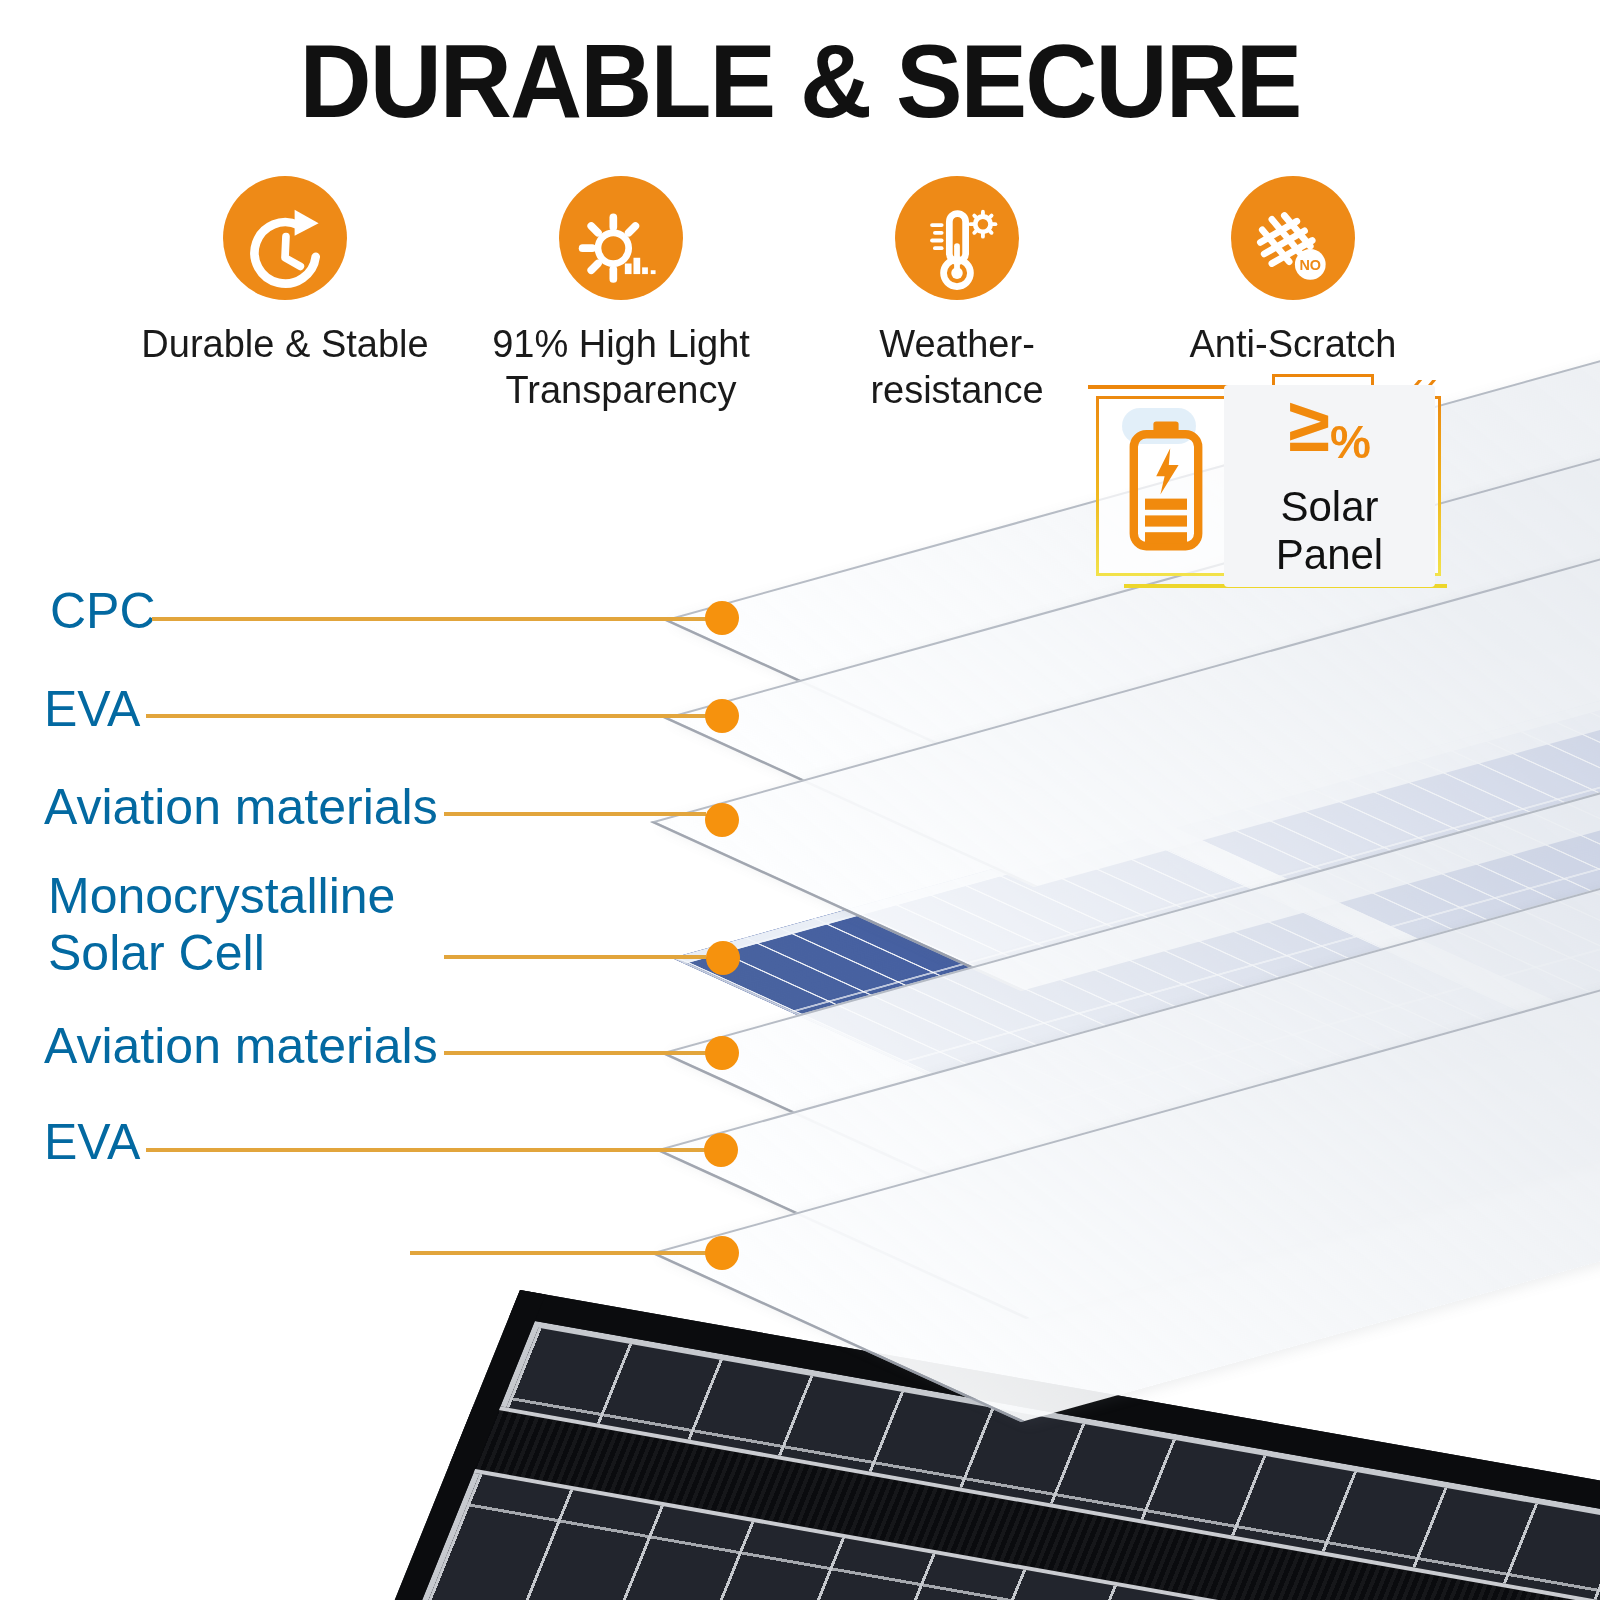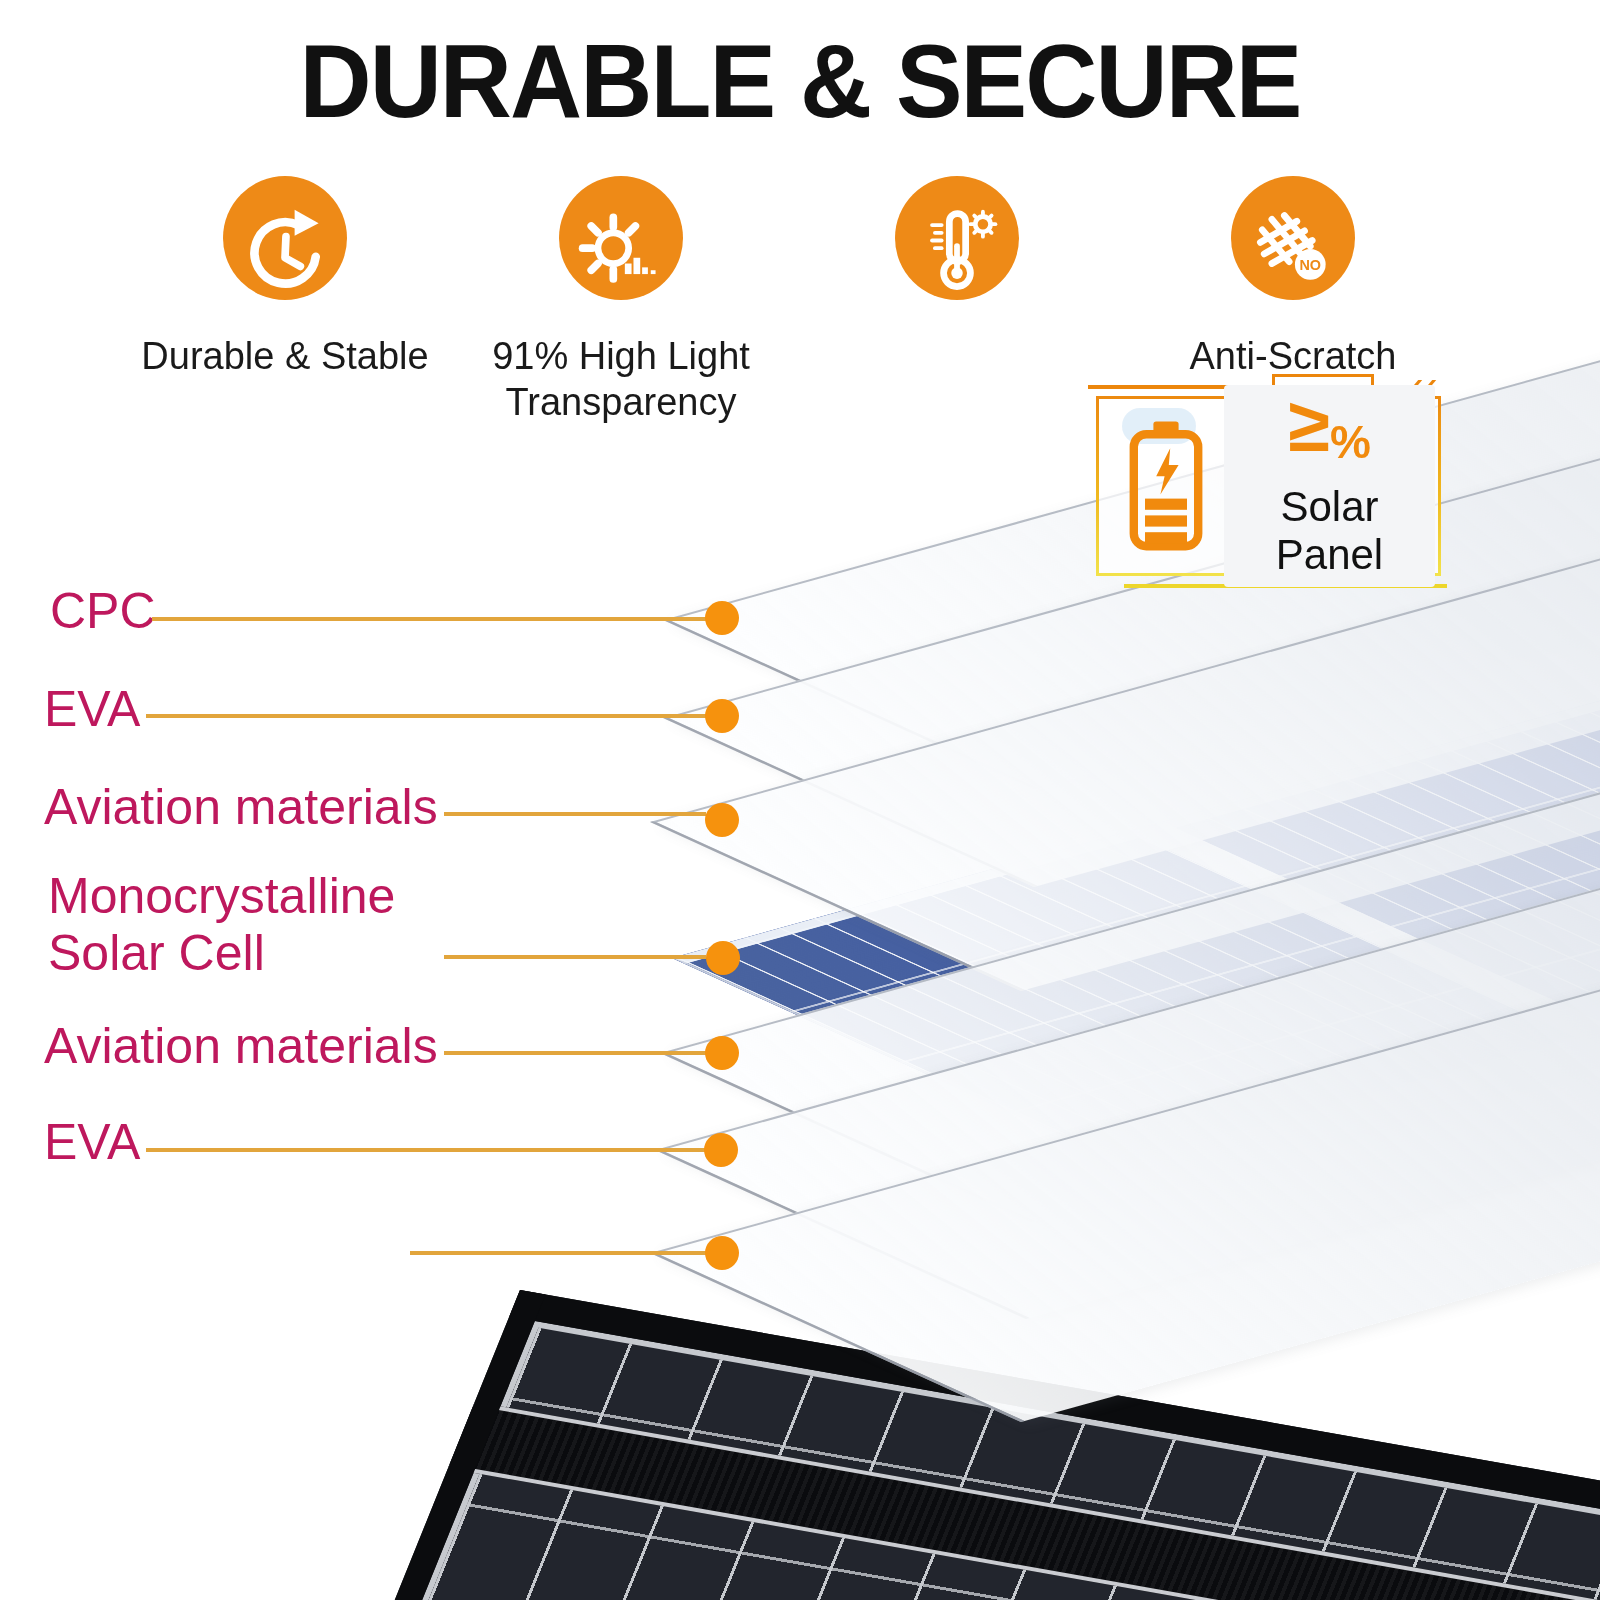--- a/index.html
+++ b/index.html
@@ -15,21 +15,21 @@
   }
   
   .features{position:absolute;left:117px;top:176px;width:1366px;display:flex;}
   .feature{width:336px;display:flex;flex-direction:column;align-items:center;}
   .icon-circle{
     width:124px;height:124px;border-radius:50%;background:#EE8A17;
     display:flex;align-items:flex-end;justify-content:center;flex:0 0 auto;
   }
   .icon-circle svg{width:96px;height:96px;display:block;}
   .feature-label{
-    margin-top:34px;font-size:38px;line-height:1.2;text-align:center;
+    margin-top:22px;font-size:38px;line-height:1.2;text-align:center;
     max-width:300px;color:#1a1a1a;
   }
   
   .sheet{position:absolute;transform-origin:0 0;transform:rotate(-15.5deg) skewX(50deg);}
   .sheet.white{
     width:1700px;height:260px;
     background:linear-gradient(115deg, rgba(253,254,255,0.96) 0%, rgba(236,239,243,0.84) 45%, rgba(219,224,231,0.76) 100%);
     border-top:2px solid rgba(172,178,188,0.85);
     border-left:4px solid rgba(144,150,160,0.8);
     box-shadow:2px 4px 10px rgba(110,116,126,0.12);
@@ -68,21 +68,21 @@
     border:6px solid #c6c9ce;box-sizing:border-box;
   }
   .product .hinge{
     position:absolute;left:0;width:100%;height:62px;background:#0a0b0e;
     border-top:4px solid #caccd1;border-bottom:4px solid #caccd1;
     background-image:repeating-linear-gradient(90deg, rgba(255,255,255,0.05) 0 4px, transparent 4px 9px);
   }
   .product .hinge.h1{top:118px;}
   
   .layer-label{
-    position:absolute;font-size:50px;line-height:1.13;color:#be185d;
+    position:absolute;font-size:50px;line-height:1.13;color:#0369a1;
     white-space:pre-line;z-index:30;
   }
   .leader{position:absolute;height:4px;background:#E2A53C;z-index:30;}
   .dot{position:absolute;width:34px;height:34px;border-radius:50%;background:#F6920D;z-index:31;}
   .lbl-1{left:50px;top:583px;}  .line-1{left:152px;top:617px;width:554px;} .dot-1{left:705px;top:601px;}
   .lbl-2{left:44px;top:681px;}  .line-2{left:146px;top:714px;width:560px;} .dot-2{left:705px;top:699px;}
   .lbl-3{left:44px;top:779px;}  .line-3{left:444px;top:812px;width:262px;} .dot-3{left:705px;top:803px;}
   .lbl-4{left:48px;top:868px;}  .line-4{left:444px;top:955px;width:262px;} .dot-4{left:706px;top:941px;}
   .lbl-5{left:44px;top:1018px;} .line-5{left:444px;top:1051px;width:262px;} .dot-5{left:705px;top:1036px;}
   .lbl-6{left:44px;top:1114px;} .line-6{left:146px;top:1148px;width:560px;} .dot-6{left:704px;top:1133px;}
@@ -164,20 +164,21 @@
               <line x1="77" y1="30" x2="77" y2="34"></line>
             <line x1="64" y1="21" x2="68" y2="21"></line>
               <line x1="86" y1="21" x2="90" y2="21"></line>
             <line x1="68" y1="12" x2="71" y2="15"></line>
               <line x1="83" y1="27" x2="86" y2="30"></line>
             <line x1="86" y1="12" x2="83" y2="15"></line>
               <line x1="71" y1="27" x2="68" y2="30"></line>
           </g>
         </svg>
       </div>
+      <div class="feature-label">Weather-resistance</div>
     </div>
 
     <div class="feature">
       <div class="icon-circle">
         <svg viewBox="0 0 100 100" fill="none" stroke="#fff" stroke-linecap="round">
           <g stroke-width="7">
             <line x1="16" y1="40" x2="54" y2="18"></line>
             <line x1="20" y1="52" x2="62" y2="28"></line>
             <line x1="28" y1="62" x2="70" y2="38"></line>
             <line x1="28" y1="16" x2="58" y2="52"></line>

